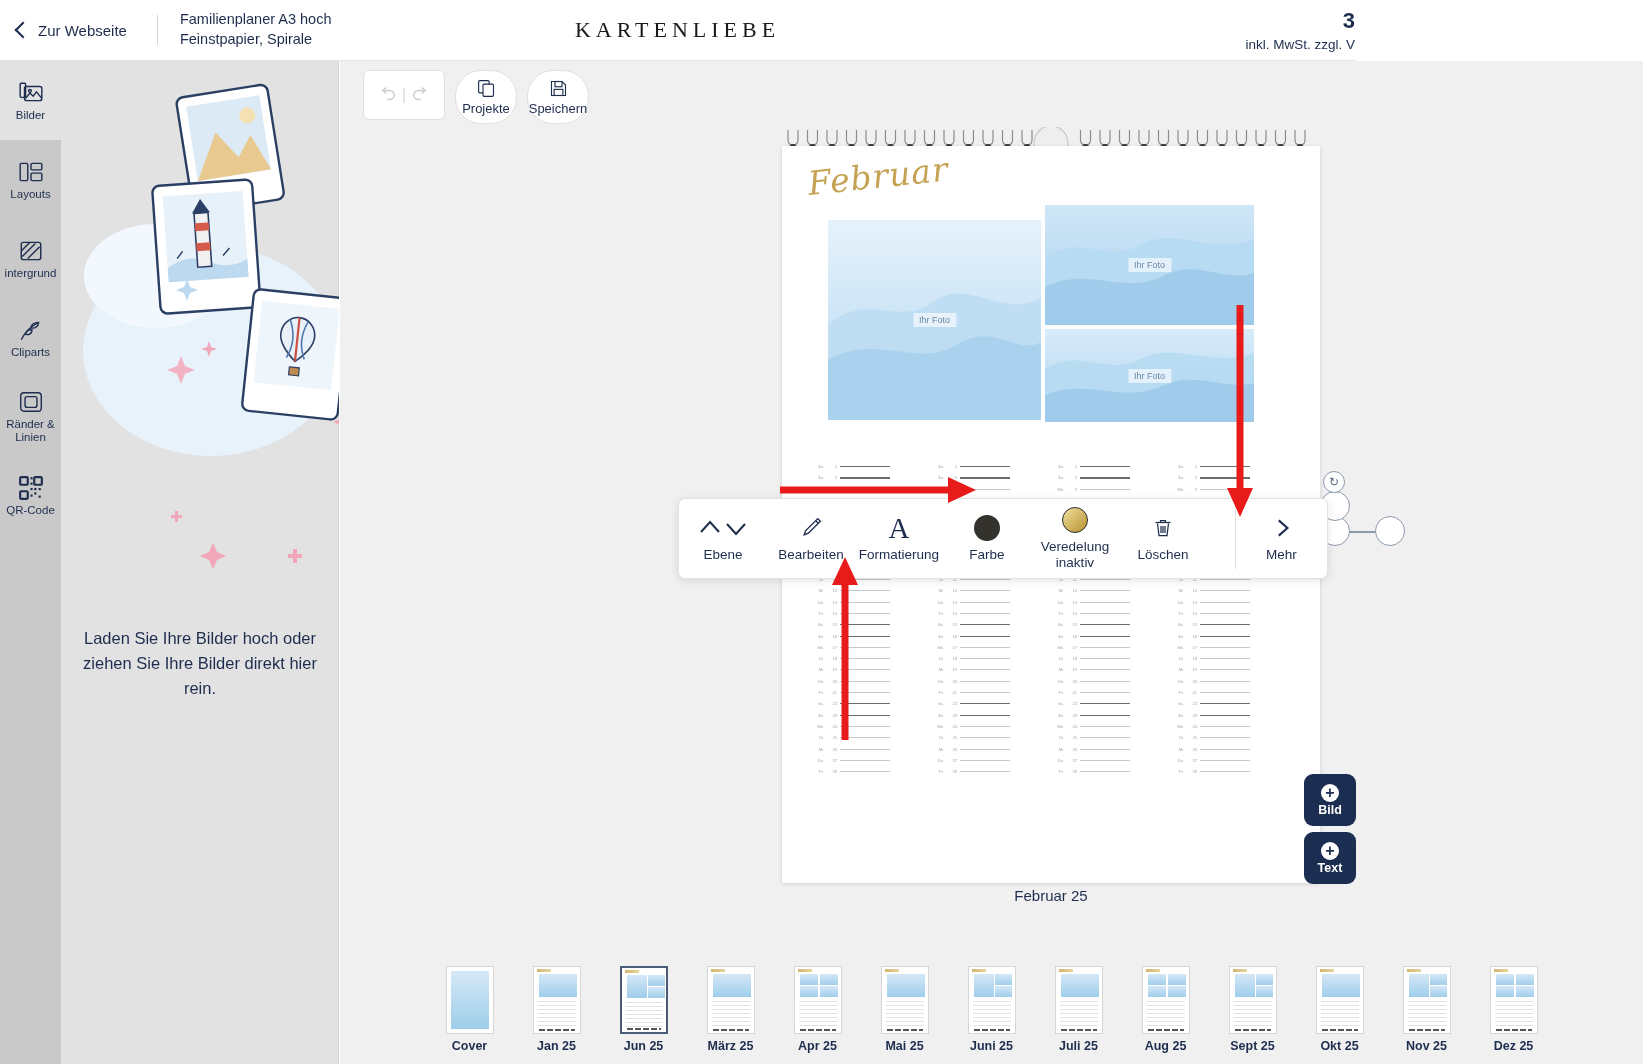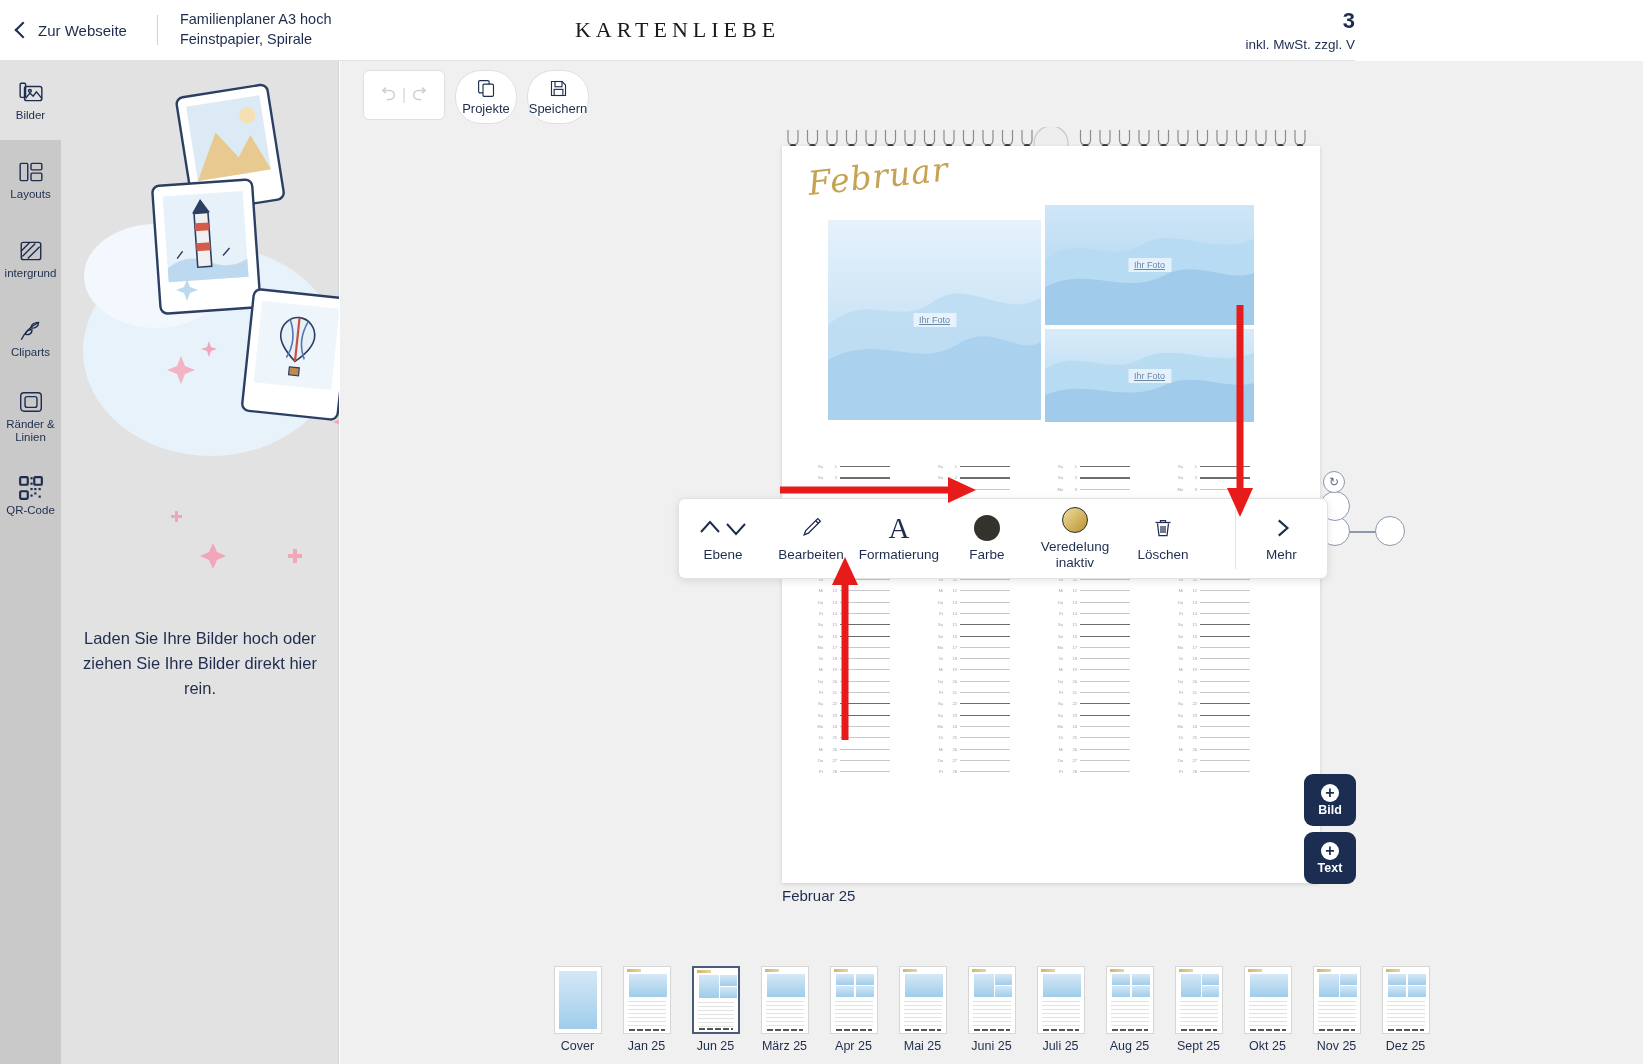--- a/index.html
+++ b/index.html
@@ -89,32 +89,32 @@
   .month-word{
     position:absolute; left:28px; top:18px;
     font-family:"DejaVu Serif", serif; font-style:italic;
     font-size:33px; color:#c6a354; letter-spacing:1px;
     transform:rotate(-6deg); transform-origin:left bottom;
   }
   .photo{ position:absolute; overflow:hidden; }
   .photo .ph-lbl{
     position:absolute; left:50%; top:50%; transform:translate(-50%,-50%);
     background:rgba(255,255,255,.62); color:#6b87a8; font-size:9px;
-    padding:2px 6px; white-space:nowrap;text-decoration:underline;
+    padding:2px 6px; white-space:nowrap;
   }
   .grid-area{ position:absolute; left:30px; top:315px; width:478px; height:400px;}
   .daycol{ position:absolute; top:0; width:78px;}
   .dayrow{ display:flex; align-items:center; height:11.3px; font-size:4px; color:#9aa3ae;}
   .dayrow .d-ab{ width:11px; text-align:right;}
   .dayrow .d-no{ width:11px; text-align:right; margin-left:3px;}
   .dayrow .d-ln{ flex:1; height:1px; background:#c8c8c8; margin-left:3px;}
   .dayrow.we .d-ln{ background:#6d6d6d; height:1.2px;}
   .page-caption{
     position:absolute; left:442px; top:826px; width:538px;
-    font-size:15px; color:#1e2d4e;
+    text-align:center; font-size:15px; color:#1e2d4e;
   }
 
   
   .sel-wrap{ position:absolute; left:925px; top:440px; width:140px; height:60px; }
   .handle{
     position:absolute; width:30px; height:30px; border-radius:50%;
     background:#fff; border:1.5px solid #8d99ab;
   }
   .sel-line{ position:absolute; left:10px; top:30px; width:120px; height:0;
     border-top:2px solid #8d99ab;}
@@ -150,21 +150,21 @@
   }
   .fab .plus{ width:18px; height:18px; border-radius:50%; background:#fff; color:#1b2d50;
     display:flex; align-items:center; justify-content:center; font-size:16px; line-height:1;
     font-weight:bold;}
   .fab .fl{ font-size:12.5px; font-weight:bold;}
 
   
   .strip{
     position:absolute; left:340px; top:964px; width:1303px; height:100px;
     background:#f0f0f0; display:flex; align-items:flex-start;
-    justify-content:center; gap:21px; padding-top:2px;
+    justify-content:center; gap:39px; padding-top:2px;font-weight:bold;
   }
   .thumb{ width:48px; display:flex; flex-direction:column; align-items:center; cursor:pointer;}
   .thumb .tframe{
     width:48px; height:68px; background:#fff; border:1px solid #d6d6d6; position:relative; overflow:hidden;
   }
   .thumb.sel .tframe{ border:2px solid #4a5a78; }
   .tlabel{ font-size:12.5px; color:#1e2d4e; margin-top:5px; white-space:nowrap;}
   .t-photo{ position:absolute; background:linear-gradient(180deg,#d5e8f7,#9fcdea);}
   .t-line{ position:absolute; height:1px; background:#e2e2e2; left:4px; right:4px;}
   .t-foot{ position:absolute; bottom:2px; left:5px; right:5px; height:2px;

